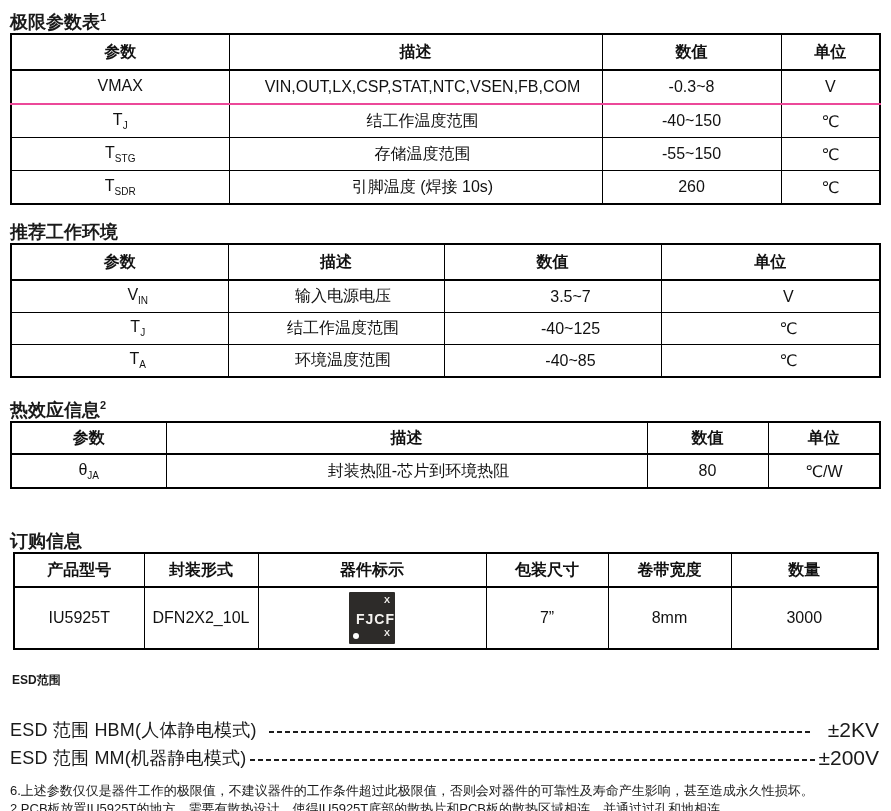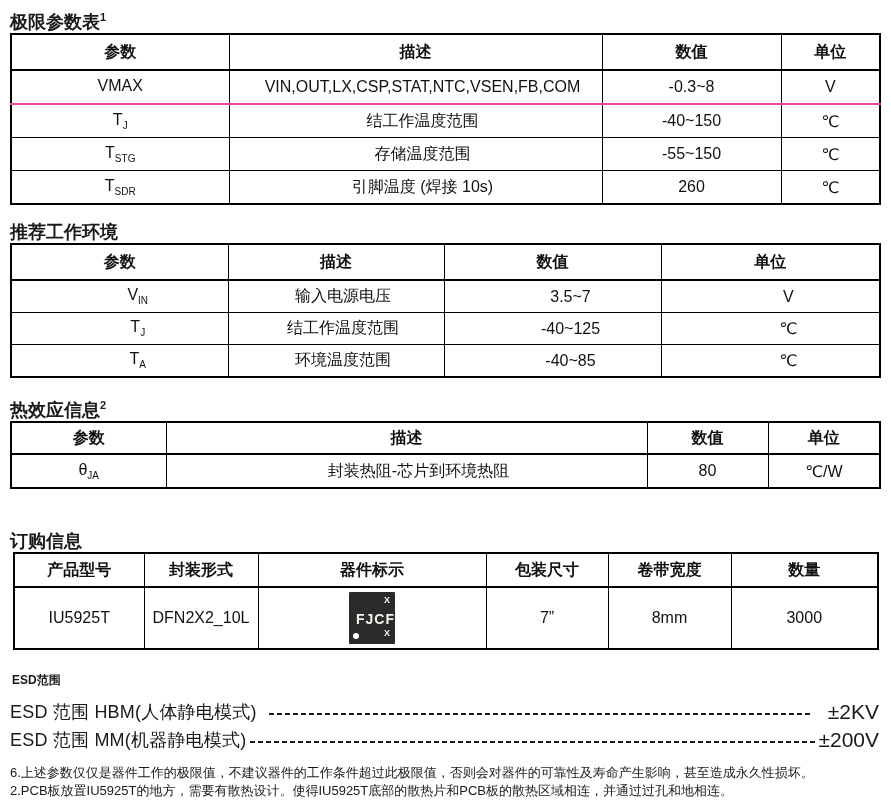--- a/index.html
+++ b/index.html
@@ -64,21 +64,21 @@
   .chip-x-top { top:3px; }
   .chip-x-bottom { bottom:6px; }
   .chip-dot {
     position:absolute; left:4px; bottom:5px; width:6px; height:6px;
     background:#ffffff; border-radius:50%;
   }
 
   
   .esd-title { margin:18px 0 0 2px; font-size:12px; line-height:24px; font-weight:bold; }
   .esd-line { display:flex; align-items:center; width:869px; height:22px; }
-  .esd-line-hbm { margin-top:9px; }
+  .esd-line-hbm { margin-top:27px; }
   .esd-line-mm { margin-top:6px; }
   .esd-label { font-size:18px; color:#1a1a1a; white-space:nowrap; letter-spacing:0.2px; }
   .esd-leader {
     flex:1; height:2px; align-self:center; margin-top:4px;
     background:repeating-linear-gradient(90deg,#1c1c1c 0 5px,transparent 5px 8px);
   }
   .esd-leader-hbm { margin-left:12px; margin-right:16px; }
   .esd-leader-mm  { margin-left:4px;  margin-right:0; }
   .esd-value { font-size:21px; color:#1a1a1a; white-space:nowrap; }
 

